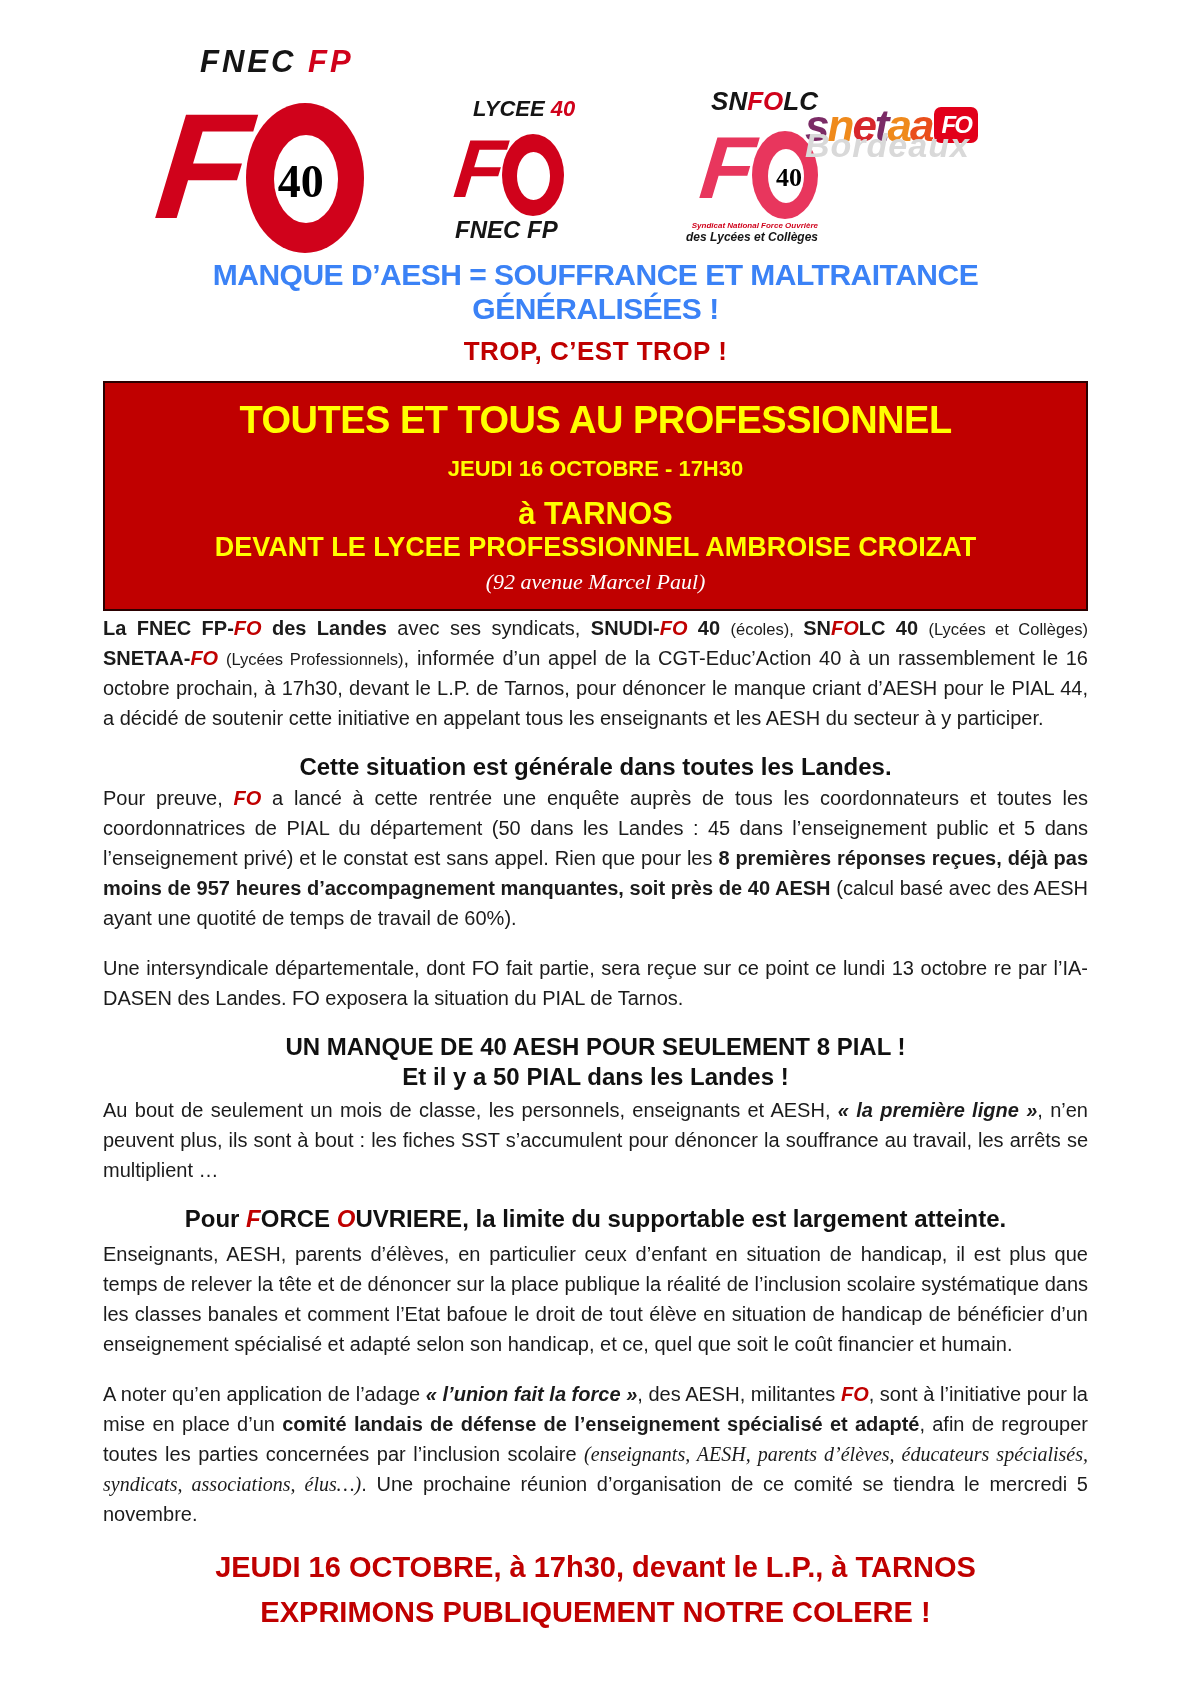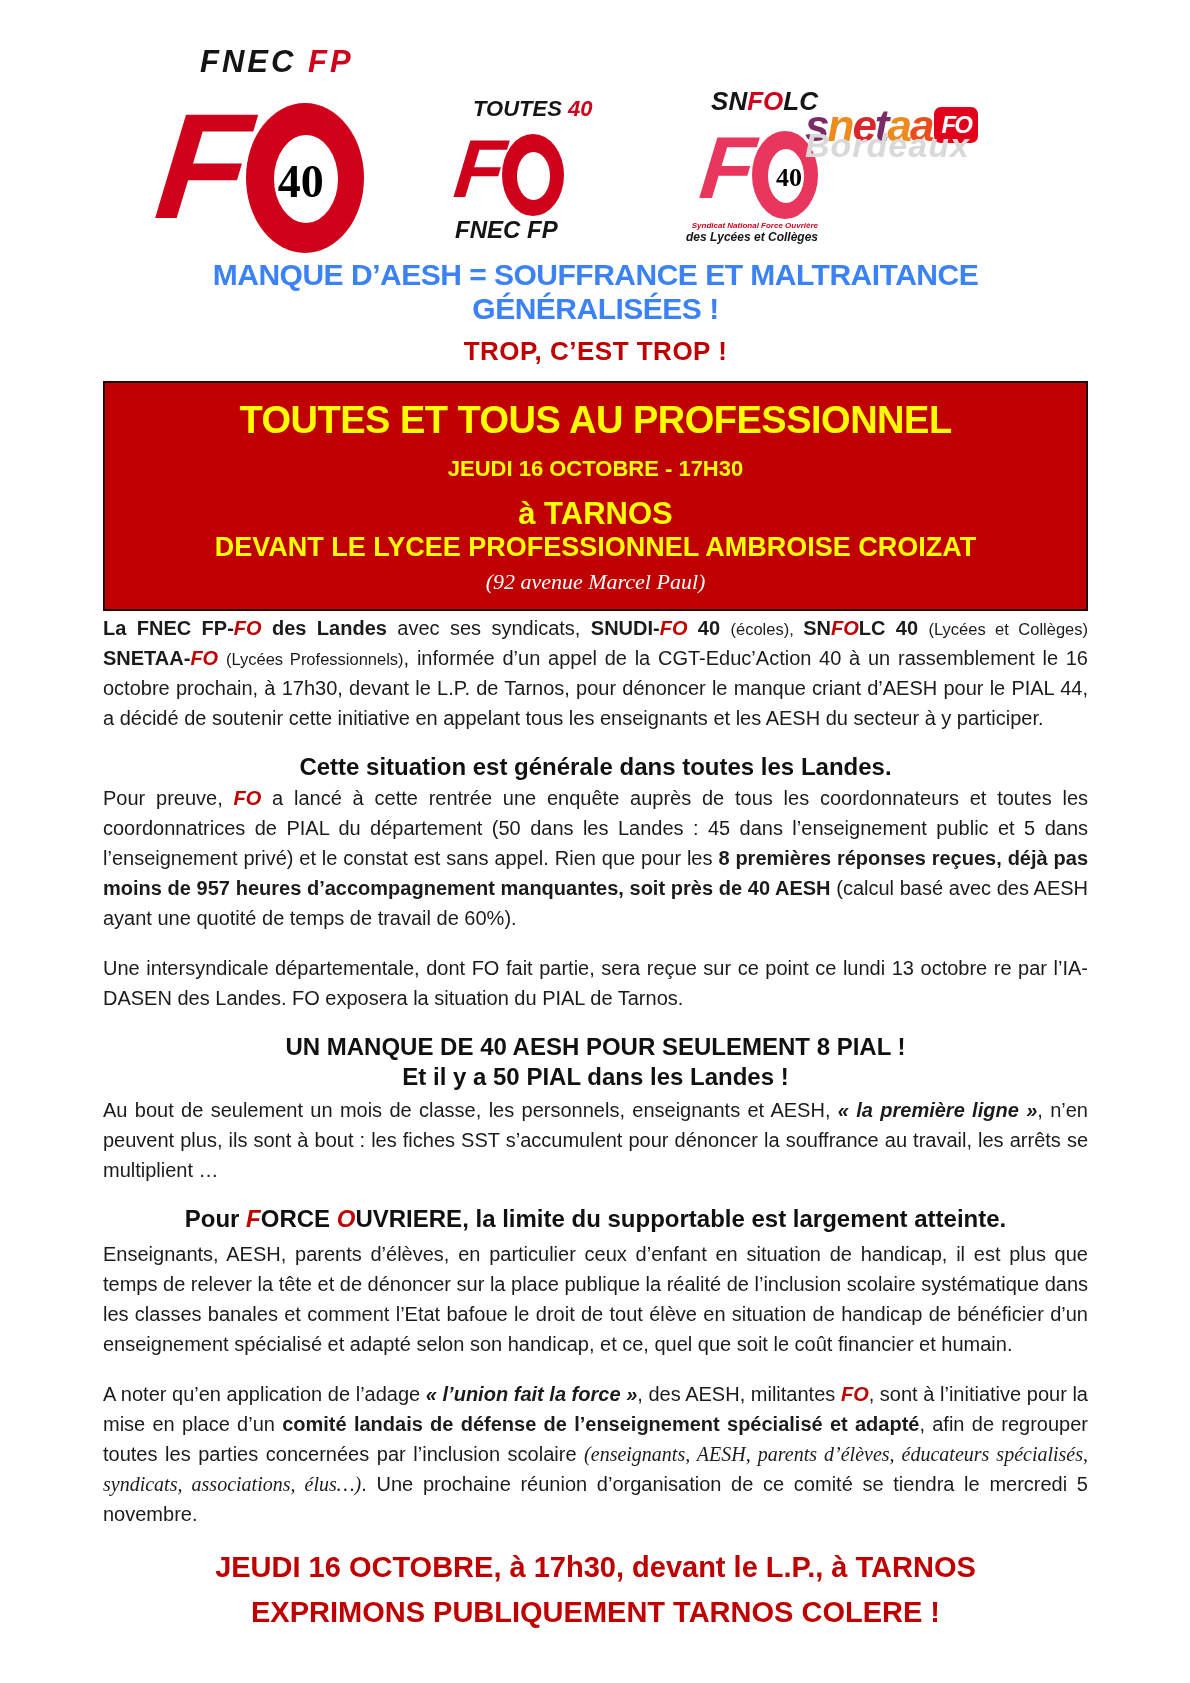--- a/index.html
+++ b/index.html
@@ -86,21 +86,21 @@
     <div class="logo logo-fnecfp">
       <div class="top"><span class="lt-black">FNEC </span><span class="lt-red">FP</span></div>
       <div class="fo-mark">
         <span class="fo-f">F</span><span class="fo-o"><span class="fo-o-in">
               <span class="fo-num">40</span>
             </span></span>
       </div>
     </div>
 
     <div class="logo logo-snudi">
-      <div class="top"><span class="lt-black">TOUTES </span><span class="lt-red">40</span></div>
+      <div class="top"><span class="lt-black">LYCEE </span><span class="lt-red">40</span></div>
       <div class="fo-mark">
         <span class="fo-f">F</span><span class="fo-o"><span class="fo-o-in"></span></span>
       </div>
       <div class="bottom">FNEC FP</div>
     </div>
 
     <div class="logo logo-snfolc">
       <div class="top"><span class="lt-black">SN</span><span class="lt-red i">FO</span><span class="lt-black">LC</span></div>
       <div class="fo-mark">
         <span class="fo-f">F</span><span class="fo-o"><span class="fo-o-in">
@@ -144,17 +144,17 @@
     <p class="para" style="margin-top:4px;"><span>Au bout de seulement un mois de classe, les personnels, enseignants et AESH, </span><span class="b i">« la première ligne »</span><span>, n’en peuvent plus, ils sont à bout : les fiches SST s’accumulent pour dénoncer la souffrance au travail, les arrêts se multiplient …</span></p>
 
     <div class="h-center"><span class="b">Pour </span><span class="b i red">F</span><span class="b">ORCE </span><span class="b i red">O</span><span class="b">UVRIERE, la limite du supportable est largement atteinte.</span></div>
 
     <p class="para" style="margin-top:6px;"><span>Enseignants, AESH, parents d’élèves, en particulier ceux d’enfant en situation de handicap, il est plus que temps de relever la tête et de dénoncer sur la place publique la réalité de l’inclusion scolaire systématique dans les classes banales et comment l’Etat bafoue le droit de tout élève en situation de handicap de bénéficier d’un enseignement spécialisé et adapté selon son handicap, et ce, quel que soit le coût financier et humain.</span></p>
 
     <p class="para" style="margin-top:18px;"><span>A noter qu’en application de l’adage </span><span class="b i">« l’union fait la force »</span><span>, des AESH, militantes </span><span class="b i red">FO</span><span>, sont à l’initiative pour la mise en place d’un </span><span class="b">comité landais de défense de l’enseignement spécialisé et adapté</span><span>, afin de regrouper toutes les parties concernées par l’inclusion scolaire </span><span class="i ser">(enseignants, AESH, parents d’élèves, éducateurs spécialisés, syndicats, associations, élus…)</span><span>. Une prochaine réunion d’organisation de ce comité se tiendra le mercredi 5 novembre.</span></p>
 
     <div class="closing">
       <div class="cl1">JEUDI 16 OCTOBRE, à 17h30, devant le L.P., à TARNOS</div>
-      <div class="cl2">EXPRIMONS PUBLIQUEMENT TARNOS COLERE !</div>
+      <div class="cl2">EXPRIMONS PUBLIQUEMENT NOTRE COLERE !</div>
     </div>
 
   </div>
 </div>
 
 </body></html>

